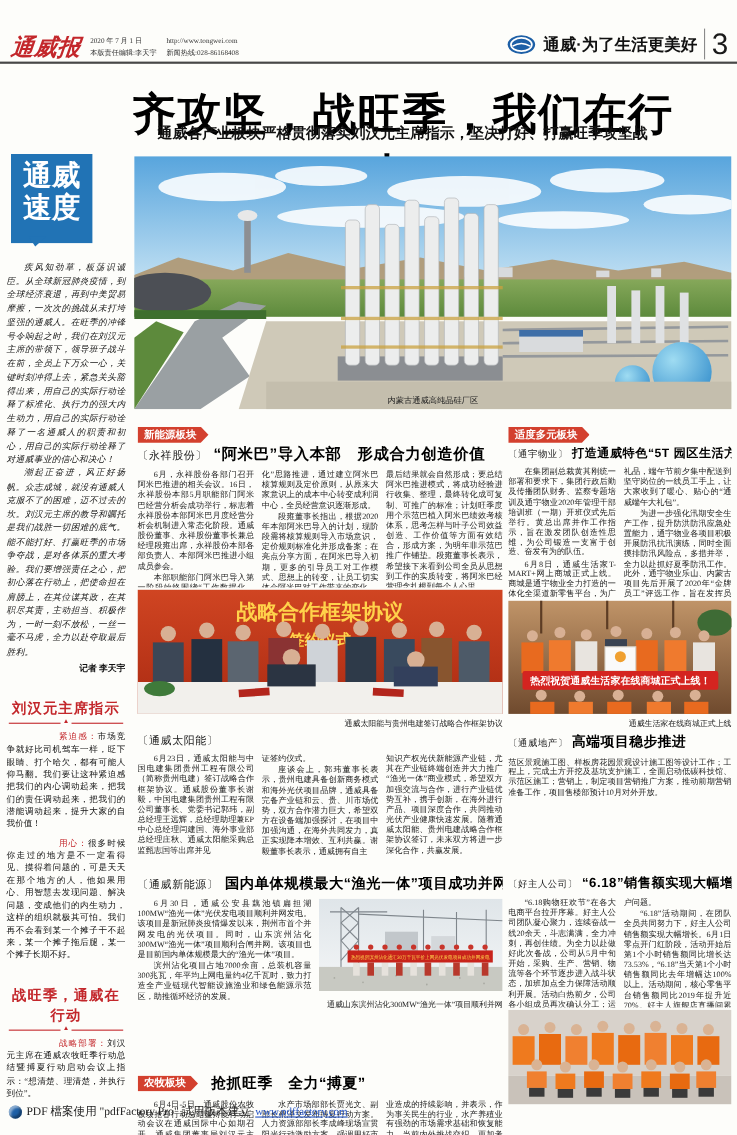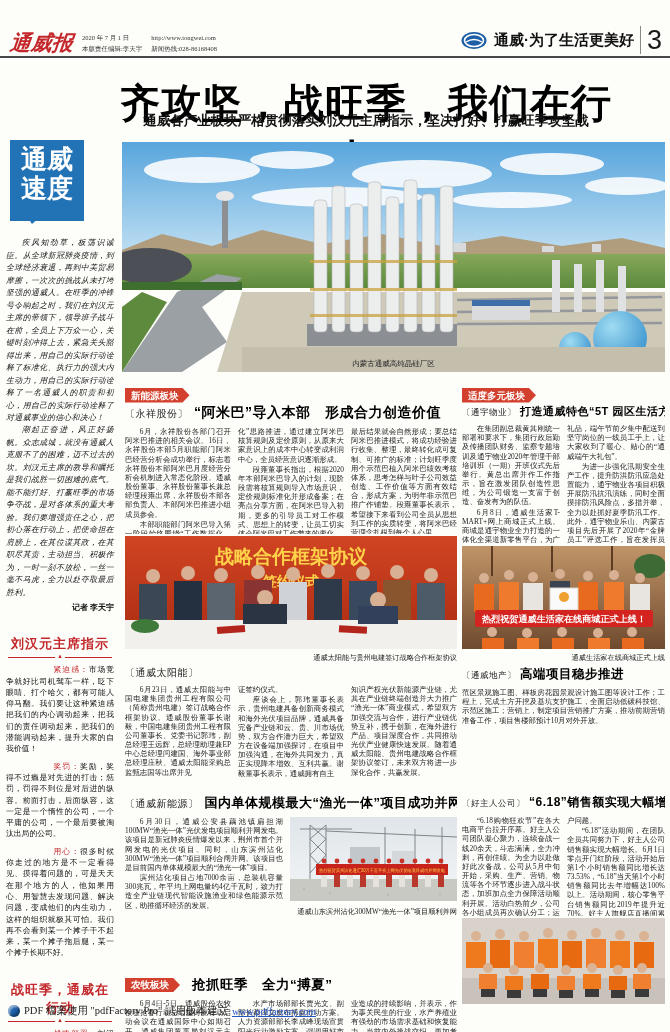--- a/index.html
+++ b/index.html
@@ -120,21 +120,20 @@
         <p>潮起正奋进，风正好扬帆。众志成城，就没有通威人克服不了的困难，迈不过去的坎。刘汉元主席的教导和嘱托是我们战胜一切困难的底气。能不能打好、打赢旺季的市场争夺战，是对各体系的重大考验。我们要增强责任之心，把初心落在行动上，把使命担在肩膀上，在其位谋其政，在其职尽其责，主动担当、积极作为，一时一刻不放松，一丝一毫不马虎，全力以赴夺取最后胜利。</p>
       </div>
     <div class="byline">记者 李天宇</div>
 
     <div class="side-sec">
       <h3 class="side-sec-title">刘汉元主席指示</h3>
       <div class="rule-red">
           <span class="tri">▲</span>
         </div>
       <p class="side-item"><span class="lead">紧迫感：</span><span>市场竞争就好比司机驾车一样，眨下眼睛、打个哈欠，都有可能人仰马翻。我们要让这种紧迫感把我们的内心调动起来，把我们的责任调动起来，把我们的潜能调动起来，提升大家的自我价值！</span></p>
-      <p class="side-item"><span class="lead">奖罚：</span><span>奖励，奖得不过瘾是对先进的打击；惩罚，罚得不到位是对后进的纵容。前面打击，后面纵容，这一定是一个惰性的公司，一个平庸的公司，一个最后要被淘汰出局的公司。</span></p>
       <p class="side-item"><span class="lead">用心：</span><span>很多时候你走过的地方是不一定看得见、摸得着问题的，可是天天在那个地方的人，他如果用心、用智慧去发现问题、解决问题，变成他们的内生动力，这样的组织就极其可怕。我们再不会看到某一个摊子干不起来，某一个摊子拖后腿，某一个摊子长期不好。</span></p>
     </div>
 
     <div class="side-sec">
       <h3 class="side-sec-title">战旺季，通威在行动</h3>
       <div class="rule-red">
           <span class="tri">▲</span>
         </div>
       <p class="side-item"><span class="lead">战略部署：</span><span>刘汉元主席在通威农牧旺季行动总结暨搏夏行动启动会议上指示：“想清楚、理清楚，并执行到位”。</span></p>
 

